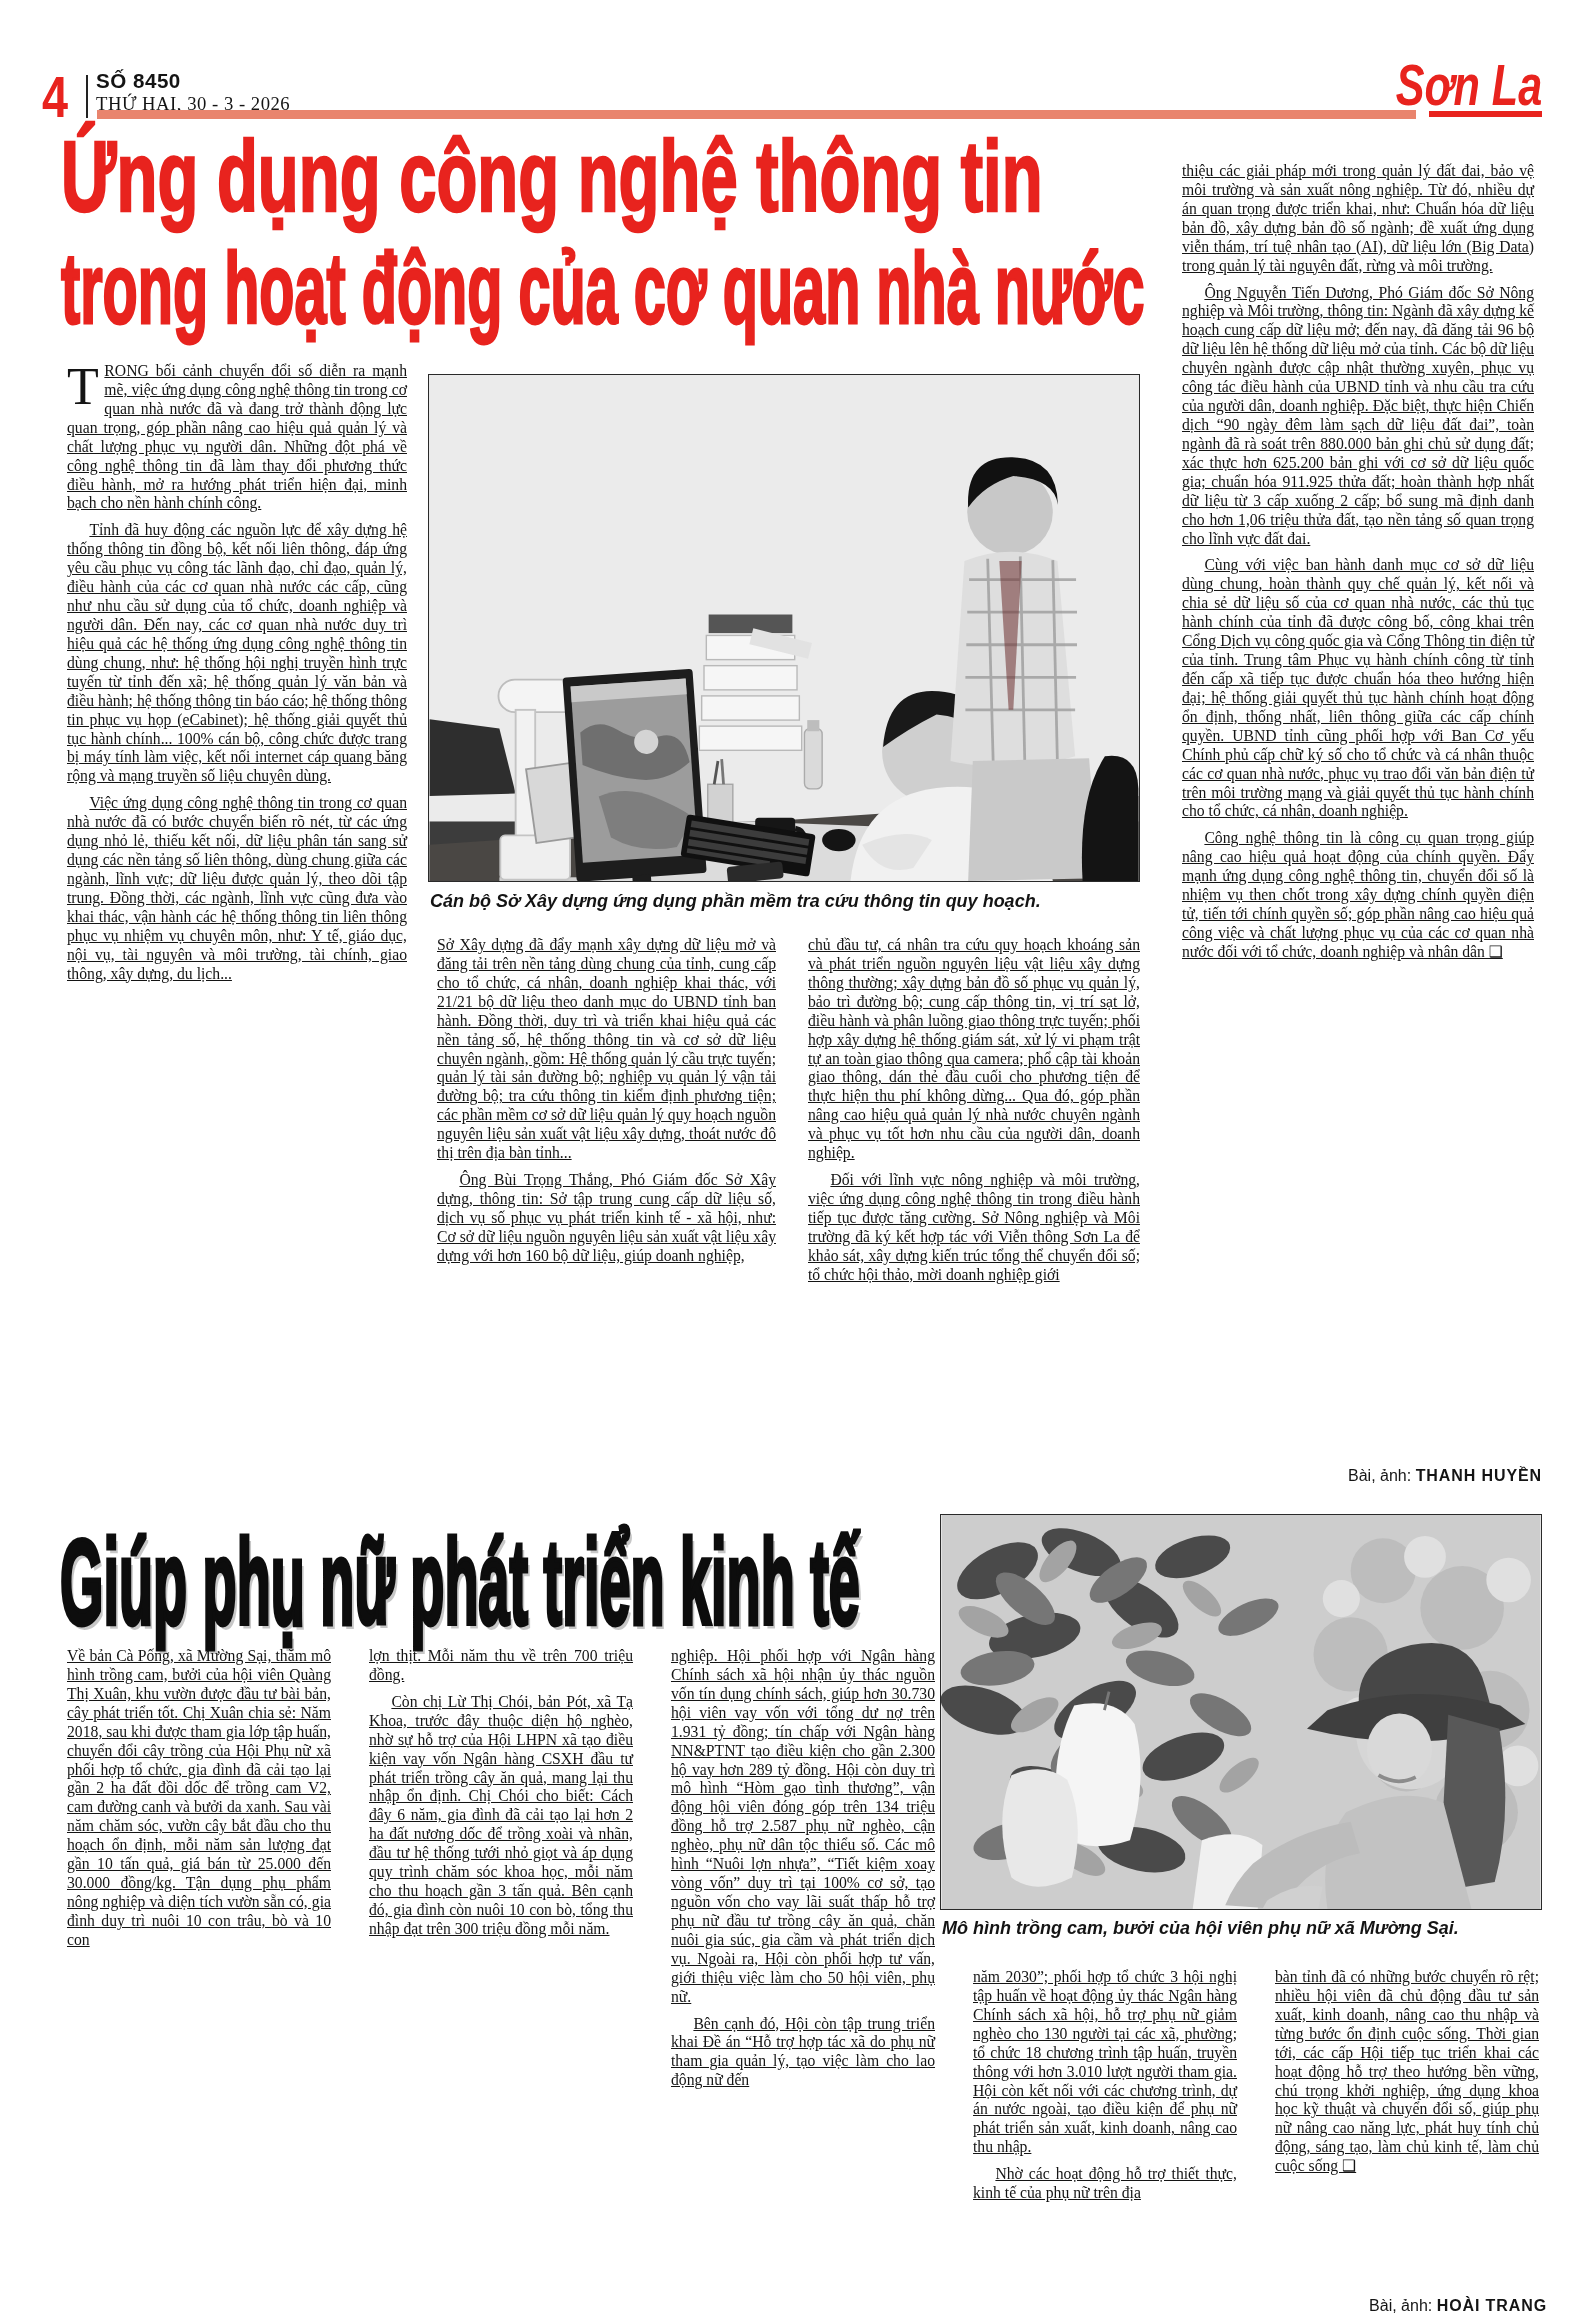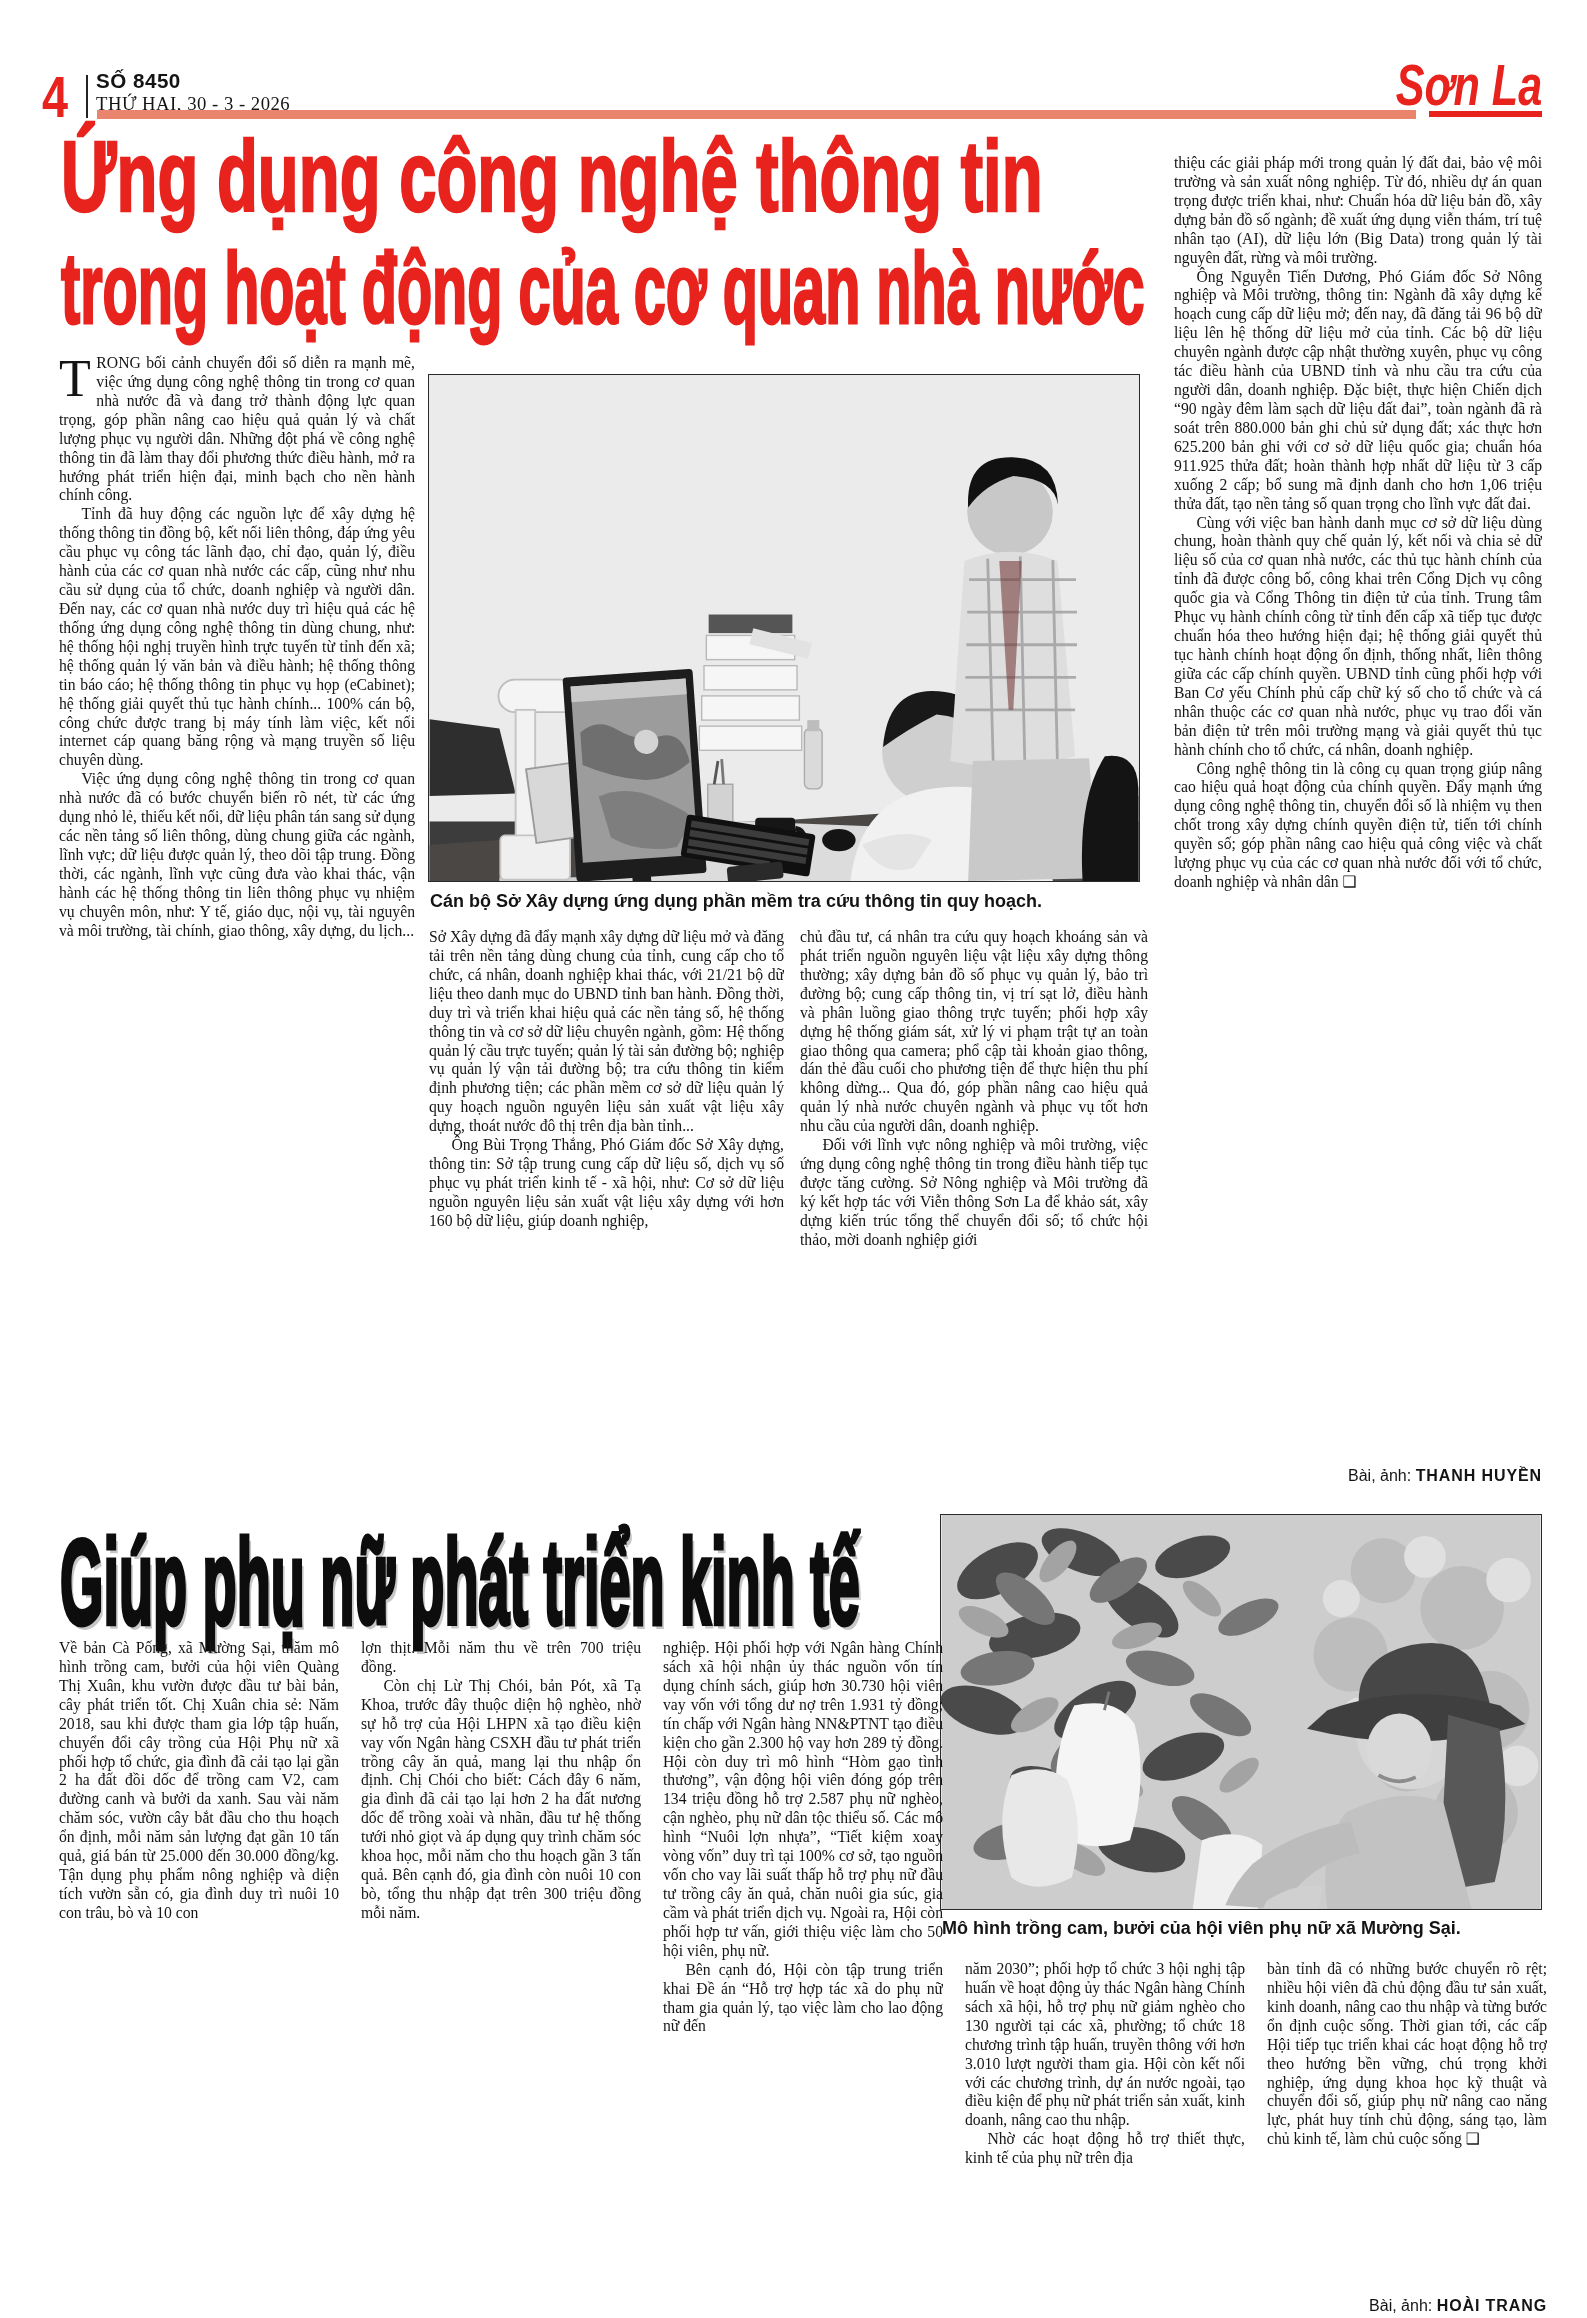--- a/index.html
+++ b/index.html
@@ -27,32 +27,32 @@
        -webkit-text-stroke:2.3px #e8231e;}
   .hl1.l1{top:127px;font-size:93px;transform:scale(.72,1.08);}
   .hl1.l2{top:239px;font-size:80px;transform:scale(.72,1.26);}
   .hl2{position:absolute;left:60px;top:1523px;color:#0d0d0d;
        font-family:"Liberation Sans",sans-serif;font-weight:700;font-size:93px;line-height:1;
        white-space:nowrap;transform:scale(.6,1.3);transform-origin:0 0;
        -webkit-text-stroke:3.7px #0d0d0d;text-shadow:4.7px 3.7px 0 rgba(0,0,0,.22);}
 
   
   .col{position:absolute;font-size:15.7px;line-height:1.205;text-align:justify;overflow:hidden;}
-  .col p{margin:0;text-indent:22.4px;}
+  .col p{margin:8px;text-indent:22.4px;text-decoration:underline;}
   .col p:first-child{text-indent:0;}
   .dropcap::first-letter{float:left;font-size:52px;line-height:.8;padding:3.7px 5.6px 0 0;}
   .byline{margin-top:9.3px;text-align:right;font-family:"Liberation Sans",sans-serif;
           font-size:16px;white-space:nowrap;}
   .byline .byl-name{font-weight:700;letter-spacing:0.9px;}
 
   
   .photo{position:absolute;border:1.4px solid #2a2a2a;box-sizing:border-box;background:#e9e9e9;overflow:hidden;}
   .photo svg{display:block;width:100%;height:100%;}
   .caption{position:absolute;font-family:"Liberation Sans",sans-serif;font-weight:700;
-           font-size:18px;line-height:1.15;}
+           font-style:italic;font-size:18px;line-height:1.15;}
 </style>
 </head>
 <body>
 
 <div class="page">
 
   <div class="pageno">4</div>
   <div class="hdr-rule"></div>
   <div class="hdr-issue">SỐ 8450</div>
   <div class="hdr-date">THỨ HAI, 30 - 3 - 2026</div>

